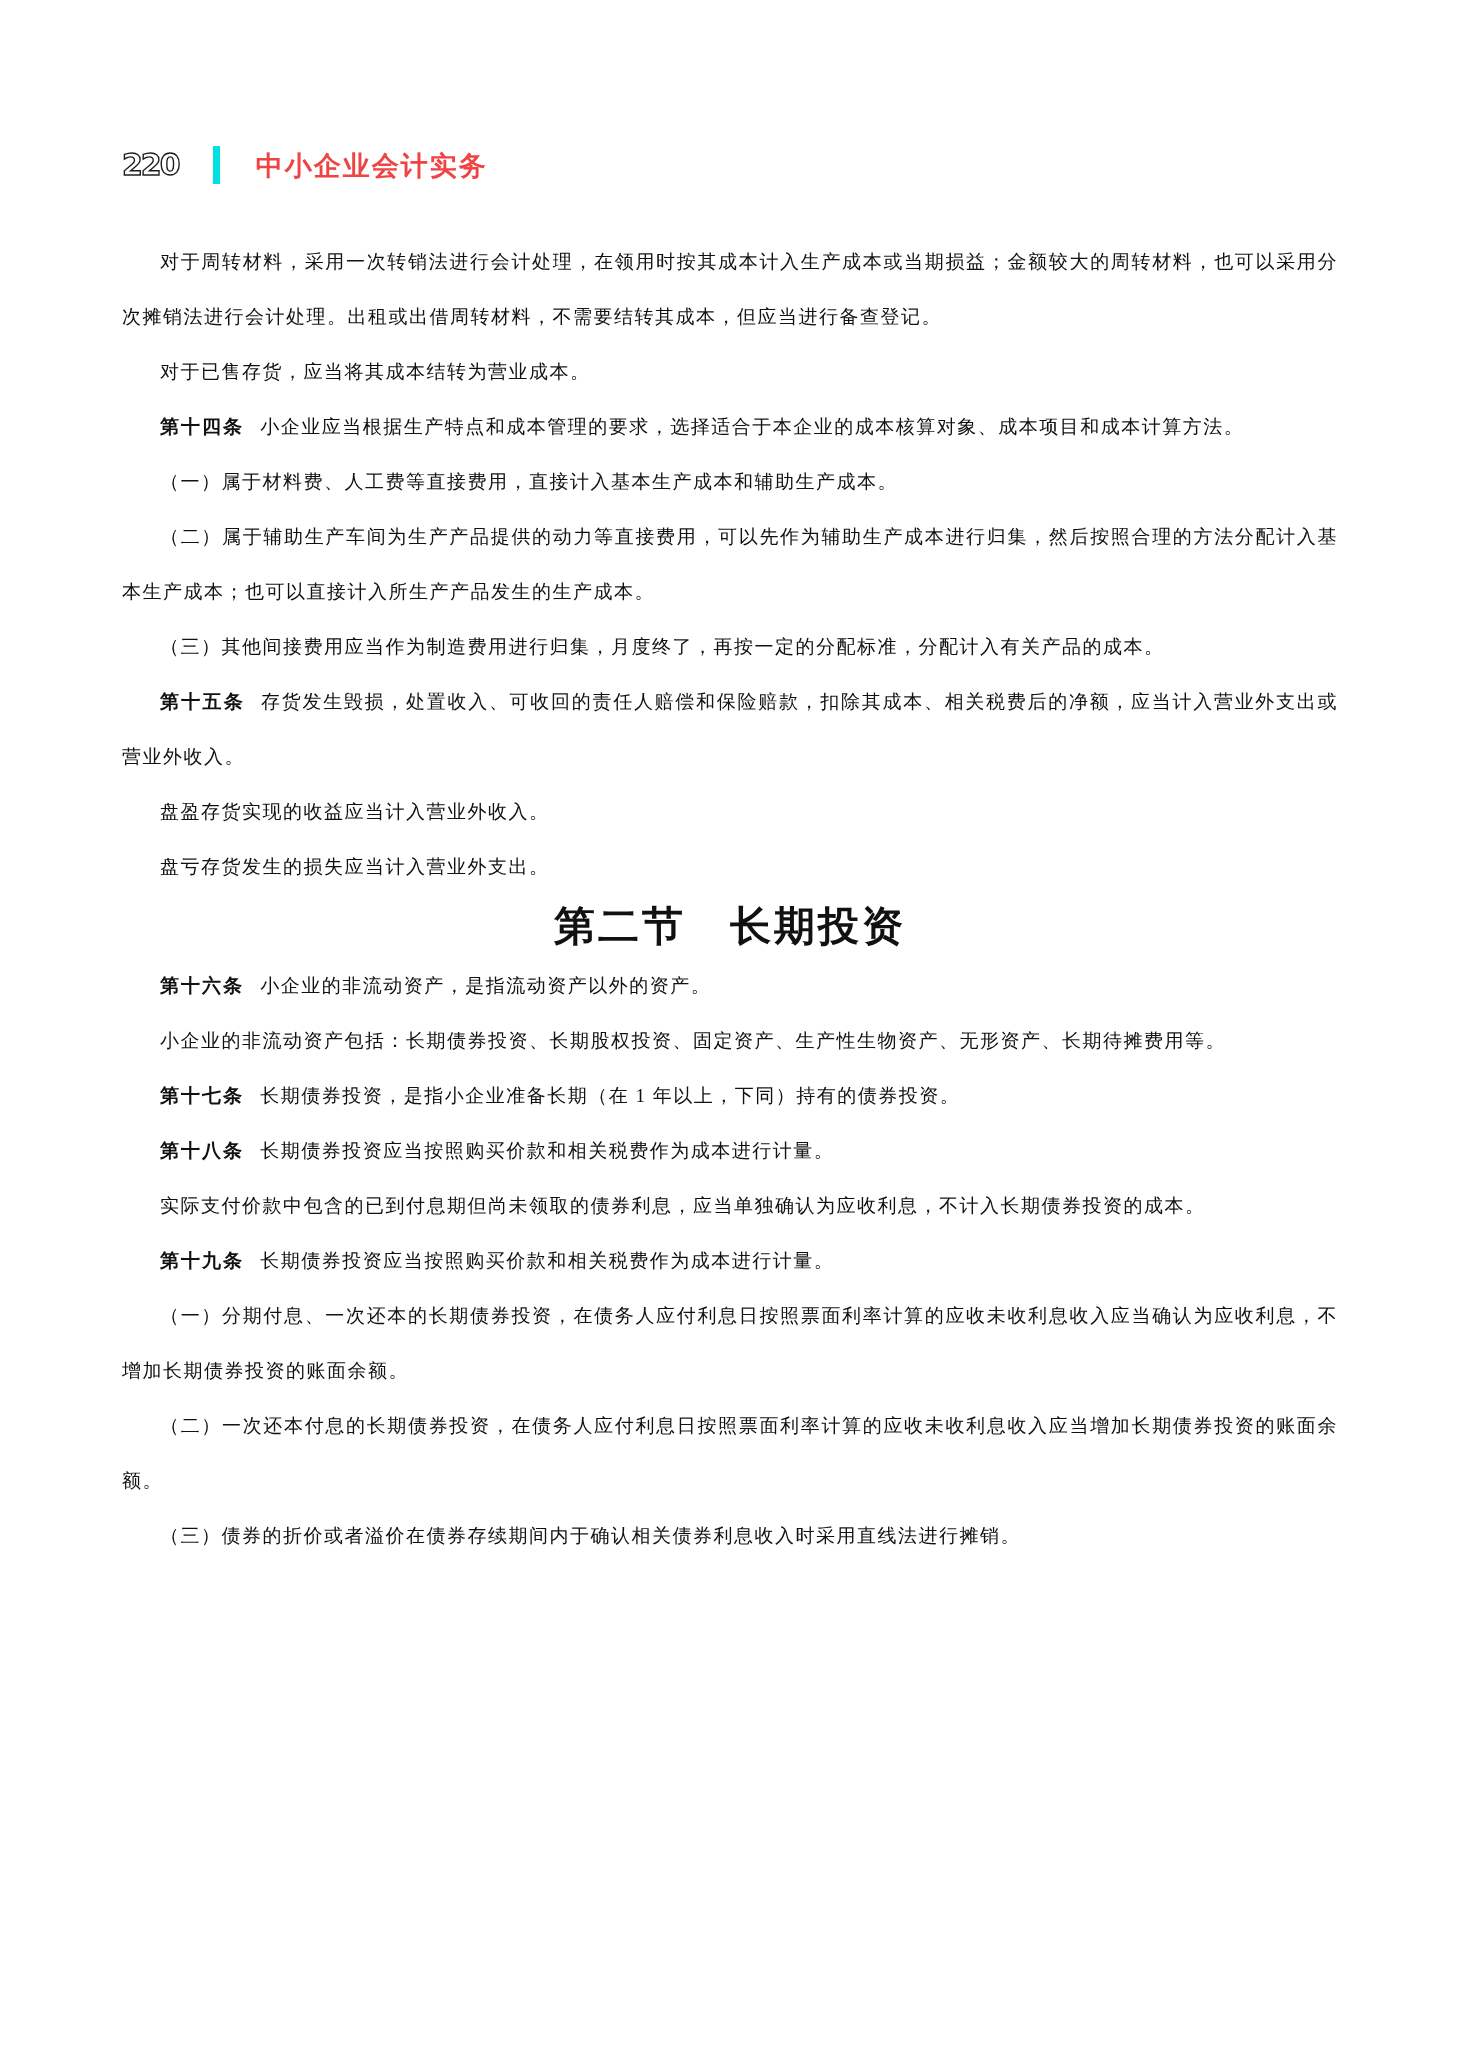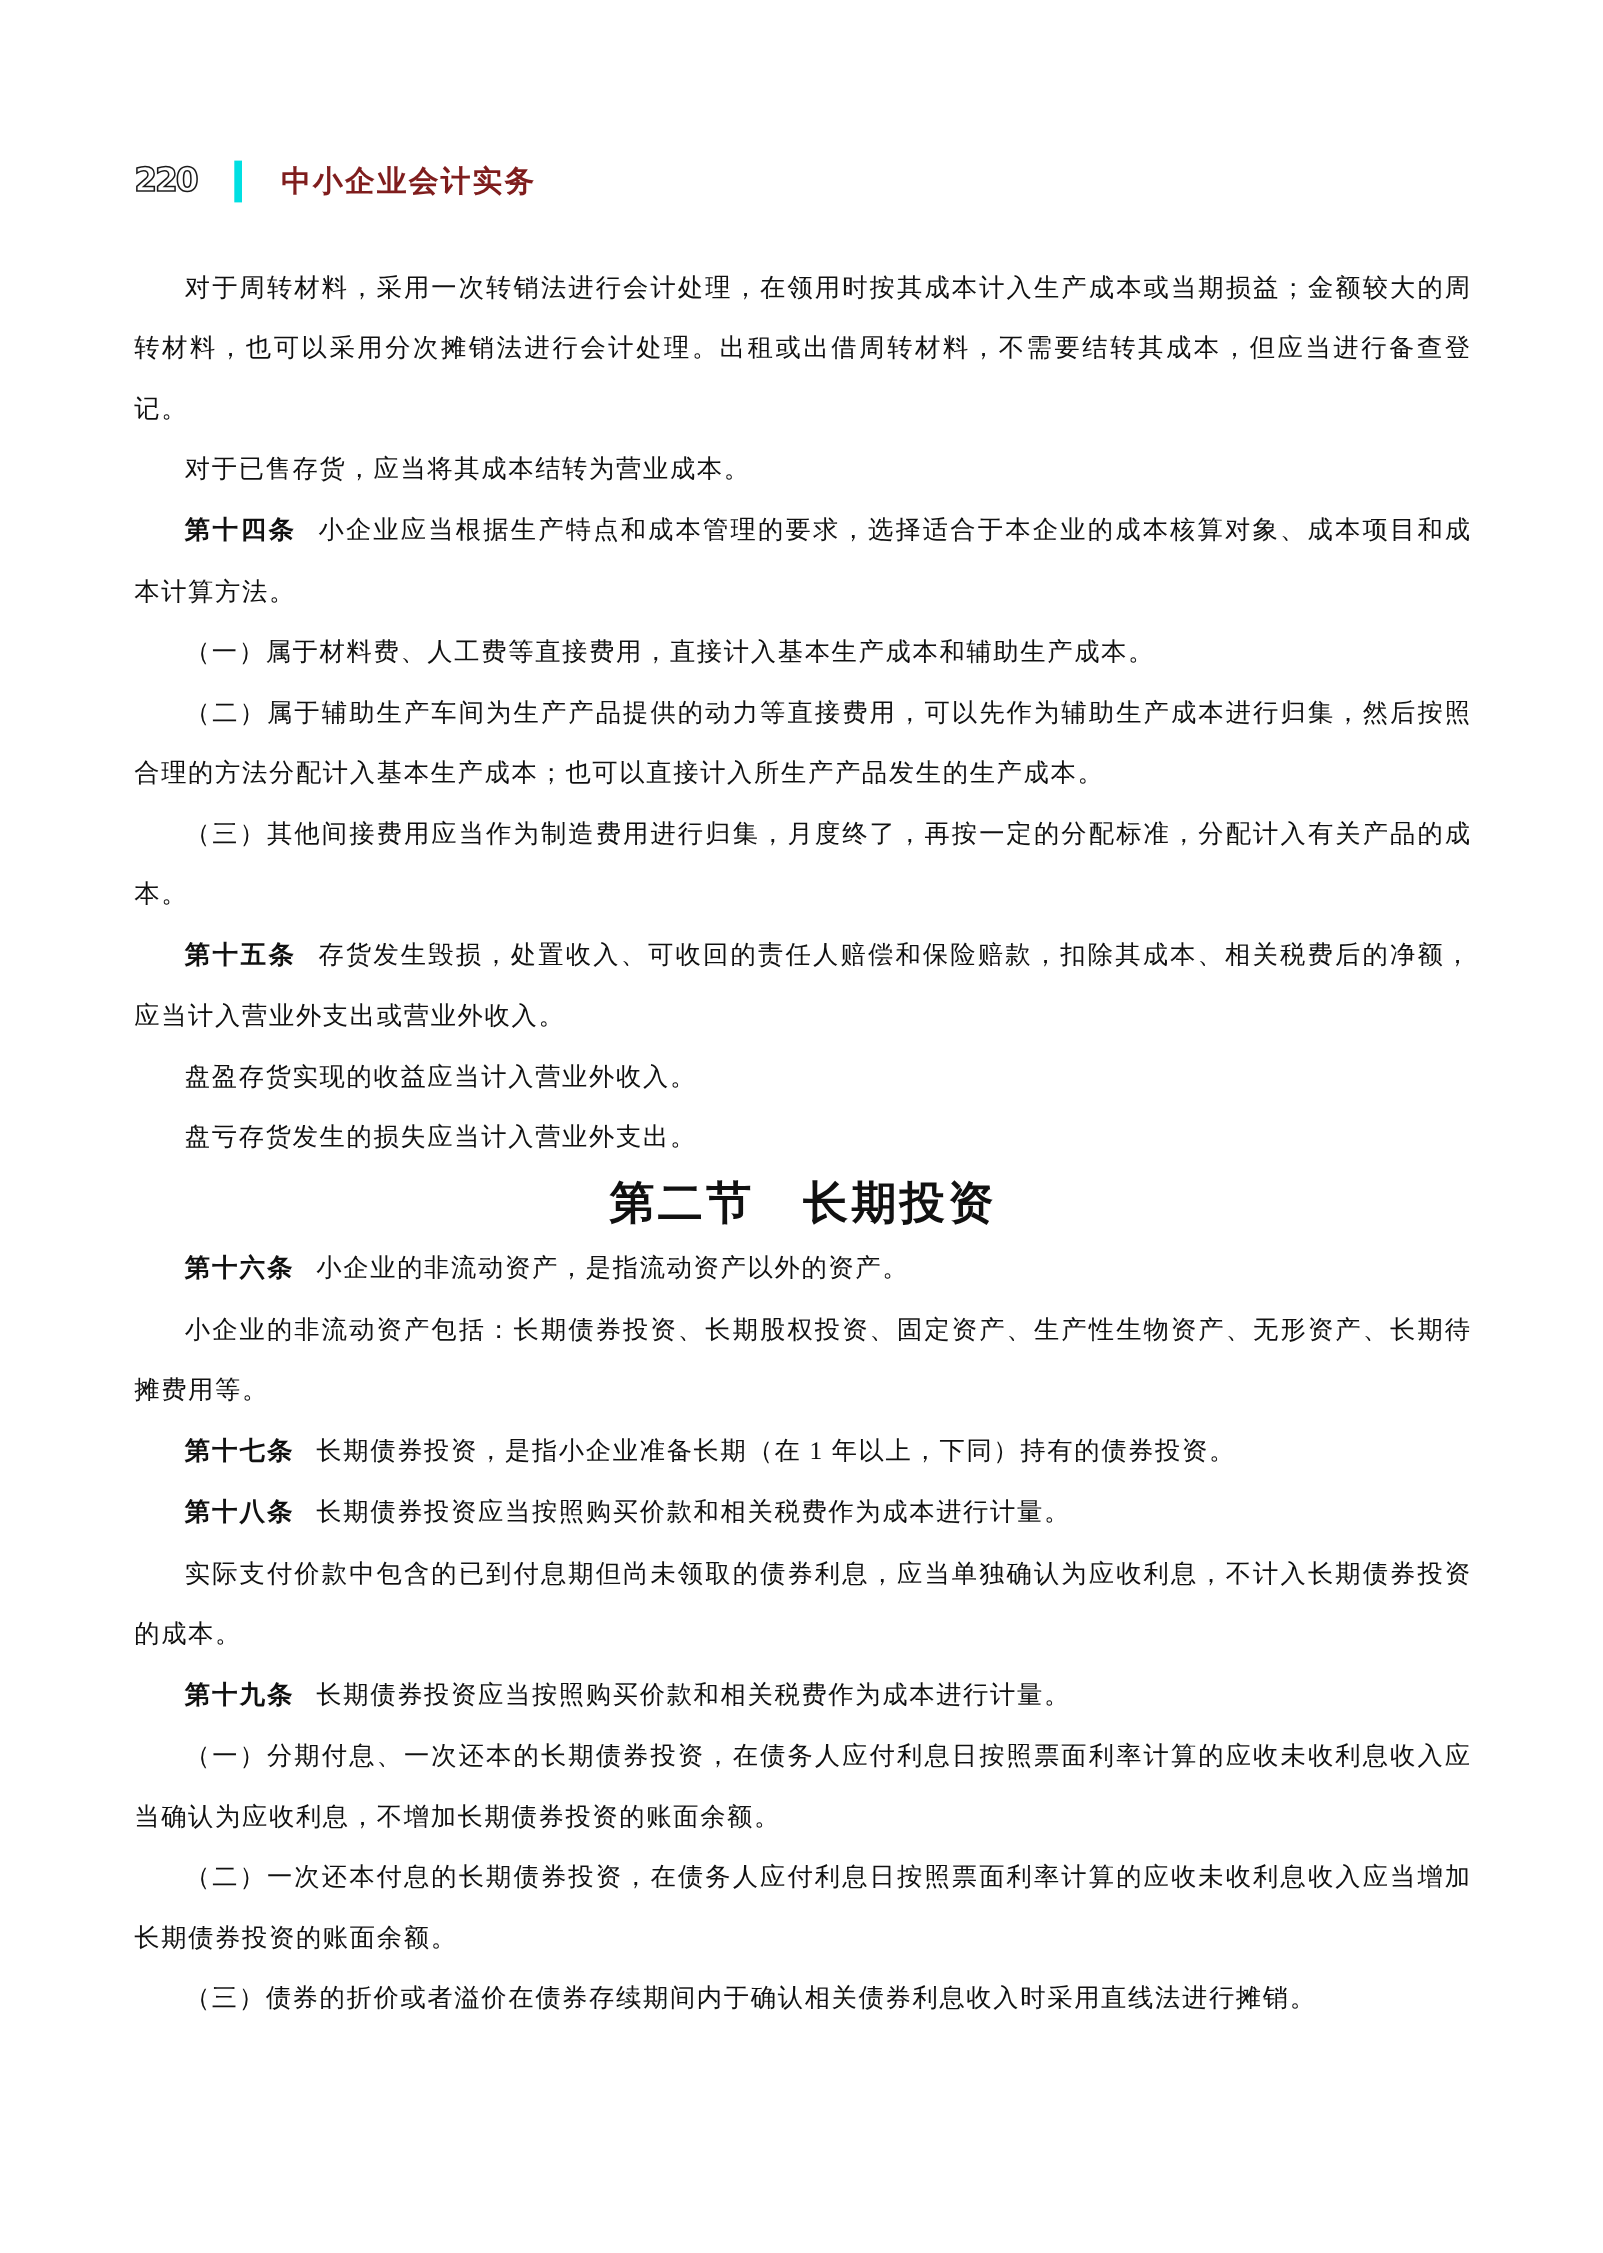--- a/index.html
+++ b/index.html
@@ -37,32 +37,32 @@
   .header-bar {
     width: 7px;
     height: 38px;
     margin: 0 16px 0 14px;
     background: #00dfe2;
   }
   .book-title {
     font-family: "DejaVu Sans", "Liberation Sans", sans-serif;
     font-size: 27px;
     font-weight: bold;
-    color: #7f1d1d;
+    color: #ef4444;
     letter-spacing: 2px;
     line-height: 1;
   }
   .page-body {
     position: absolute;
     top: 234px;
     left: 122px;
     width: 1216px;
   }
   .page-body p {
-    font-size: 23px;
+    font-size: 19px;
     line-height: 55px;
     letter-spacing: 1.5px;
     text-indent: 2em;
     text-align: justify;
     color: #111111;
   }
   .article-lead {
     font-family: "DejaVu Sans", "Liberation Sans", sans-serif;
     font-weight: bold;
     margin-right: 0.85em;

